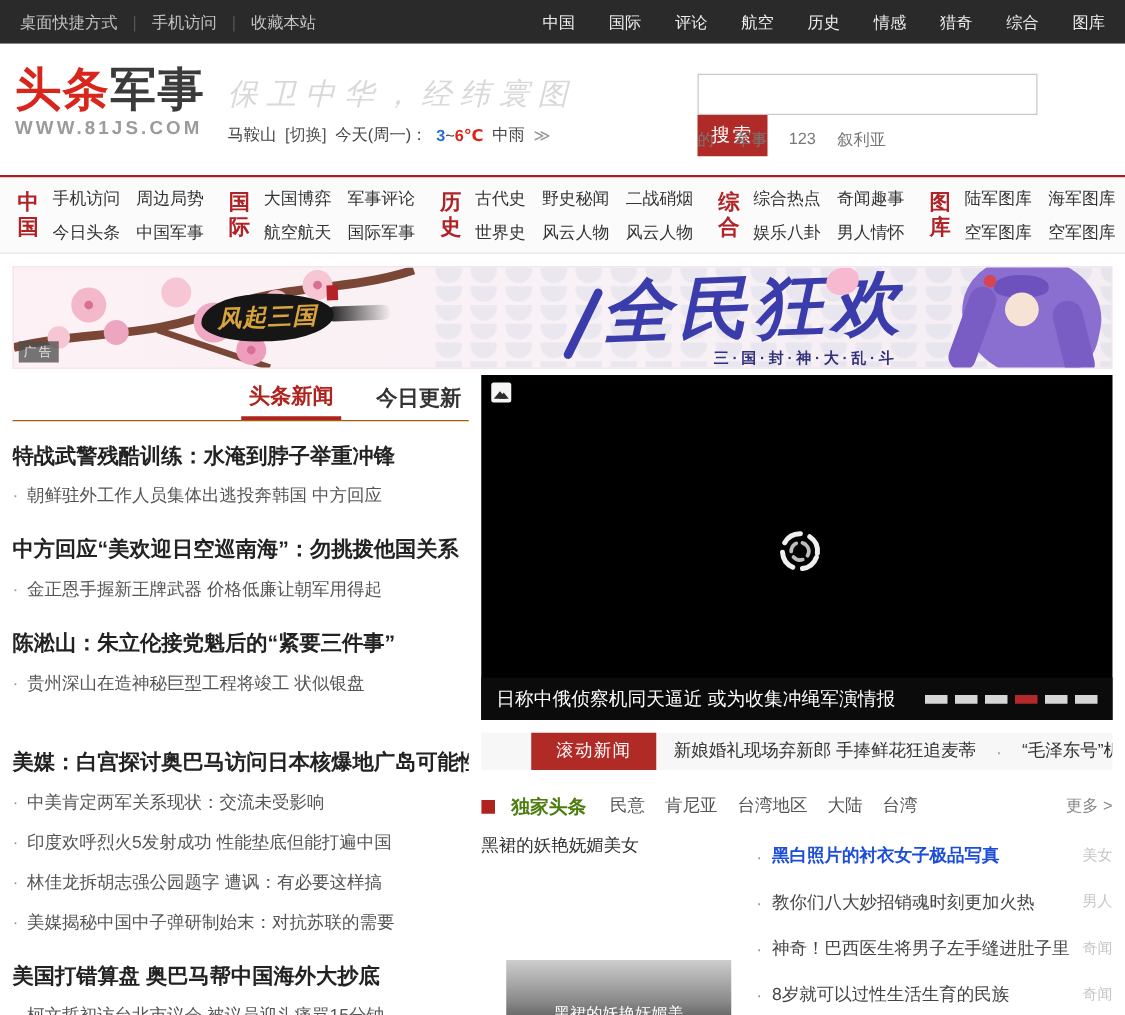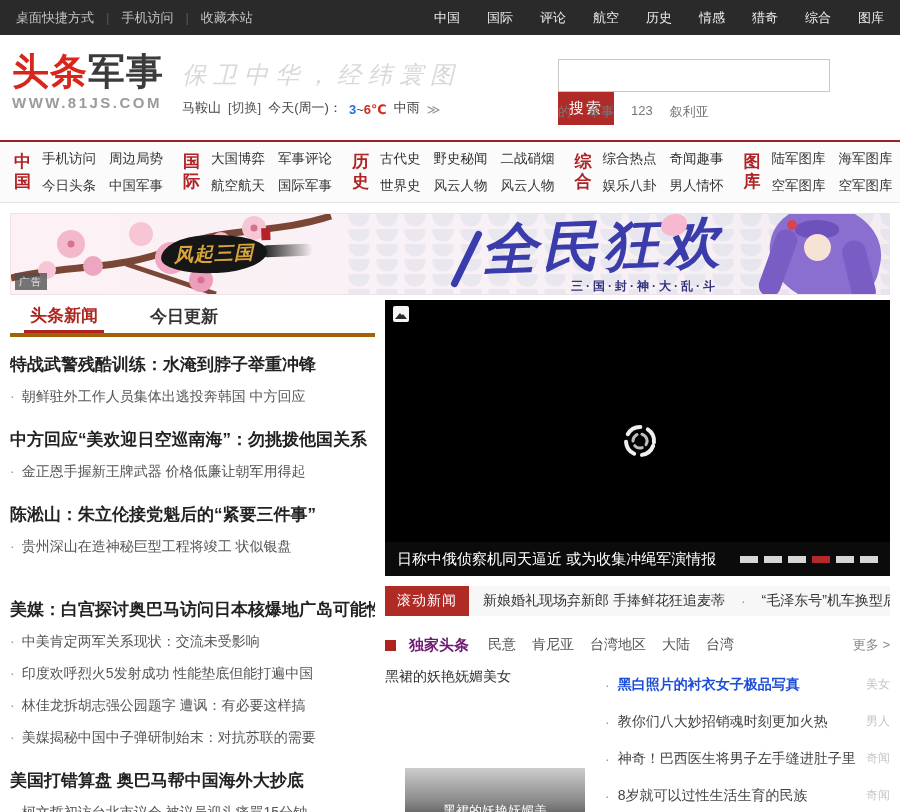--- a/index.html
+++ b/index.html
@@ -78,21 +78,21 @@
          border-radius:12px;transform:rotate(-14deg);}
   .girl-face{position:absolute;right:58px;top:20px;width:27px;height:27px;background:#f7e2d6;border-radius:50%;}
   .girl-bang{position:absolute;right:50px;top:6px;width:44px;height:18px;background:#6d51bd;
          border-radius:50% 50% 40% 40%;}
   .girl-ornament{position:absolute;right:92px;top:6px;width:10px;height:10px;background:#d64550;border-radius:50%;}
   .ad-badge{position:absolute;left:4px;bottom:4px;width:32px;height:17px;background:rgba(80,80,80,.78);
          color:#e3e3e3;font-size:10px;display:flex;align-items:center;justify-content:center;letter-spacing:2px;}
 
   
   .main-left{position:absolute;left:10px;top:300px;width:365px;}
-  .tabbar{display:flex;gap:40px;border-bottom:4px solid #a16207;height:37px;align-items:stretch;padding-left:14px;}
+  .tabbar{display:flex;gap:22px;border-bottom:1px solid #a16207;height:37px;align-items:stretch;padding-left:14px;justify-content:flex-end;}
   .tab{font-size:17px;font-weight:bold;color:#333;display:flex;align-items:center;padding:0 6px;cursor:pointer;}
   .tab.active{color:#b0241f;border-bottom:3px solid #b0241f;}
   .news-title{font-size:17px;font-weight:bold;color:#222;margin:16px 0 4px;white-space:nowrap;
               overflow:hidden;cursor:pointer;}
   .news-title.gap{margin-top:36px;}
   .news-sub{font-size:14px;color:#555;line-height:32px;white-space:nowrap;overflow:hidden;cursor:pointer;}
   .news-sub .bullet{color:#999;margin-right:7px;}
 
   
   .video{position:absolute;left:385px;top:300px;width:505px;height:276px;background:#000;cursor:pointer;}
@@ -105,32 +105,32 @@
   .vid-caption{position:absolute;left:0;right:0;bottom:0;height:34px;display:flex;align-items:center;
         justify-content:space-between;padding:0 12px;background:#0b0b0b;color:#fff;font-size:15px;}
   .vid-caption .cap-text{white-space:nowrap;overflow:hidden;}
   .pager{display:flex;gap:6px;flex:none;margin-left:10px;}
   .dot{width:18px;height:7px;background:#d6d6d6;cursor:pointer;}
   .dot.active{background:#b3292b;}
 
   
   .ticker{position:absolute;left:385px;top:586px;width:505px;height:30px;display:flex;align-items:center;
           background:#f7f7f7;overflow:hidden;}
-  .ticker-btn{width:84px;height:30px;background:#b02a26;color:#fff;font-size:14px;flex:none;
-          display:flex;align-items:center;justify-content:center;cursor:pointer;letter-spacing:1px;}
+  .ticker-btn{width:100px;height:30px;background:#b02a26;color:#fff;font-size:14px;flex:none;
+          display:flex;align-items:center;justify-content:center;cursor:pointer;letter-spacing:1px;margin-left:40px;}
   .ticker-text{margin-left:14px;font-size:14px;color:#333;white-space:nowrap;overflow:hidden;
           display:flex;gap:16px;align-items:center;}
   .ticker-text .tsep{color:#999;}
   .ticker-text span{cursor:pointer;}
 
   
   .exclusive{position:absolute;left:385px;top:630px;width:505px;height:182px;overflow:hidden;}
   .ex-header{display:flex;align-items:center;height:30px;gap:13px;}
   .ex-sq{width:11px;height:11px;background:#b0241f;flex:none;}
-  .ex-title{color:#701a75;font-weight:bold;font-size:15px;cursor:pointer;}
+  .ex-title{color:#4d7c0f;font-weight:bold;font-size:15px;cursor:pointer;}
   .ex-tabs{display:flex;gap:16px;font-size:14px;color:#555;margin-left:6px;}
   .ex-tabs span{cursor:pointer;}
   .ex-more{margin-left:auto;color:#888;font-size:13px;cursor:pointer;}
   .ex-body{position:relative;margin-top:6px;height:146px;}
   .ex-feature-link{position:absolute;left:0;top:2px;font-size:14px;color:#333;cursor:pointer;}
   .ex-image{position:absolute;left:20px;top:102px;width:180px;height:60px;cursor:pointer;
         background:linear-gradient(180deg,#cdcdcd,#8a8a8a 55%,#3f3f3f);
         display:flex;align-items:flex-end;justify-content:center;color:#fff;font-size:13px;padding-bottom:8px;}
   .ex-list{position:absolute;left:220px;top:0;right:0;}
   .ex-row{display:flex;align-items:center;height:37px;font-size:14px;color:#444;

